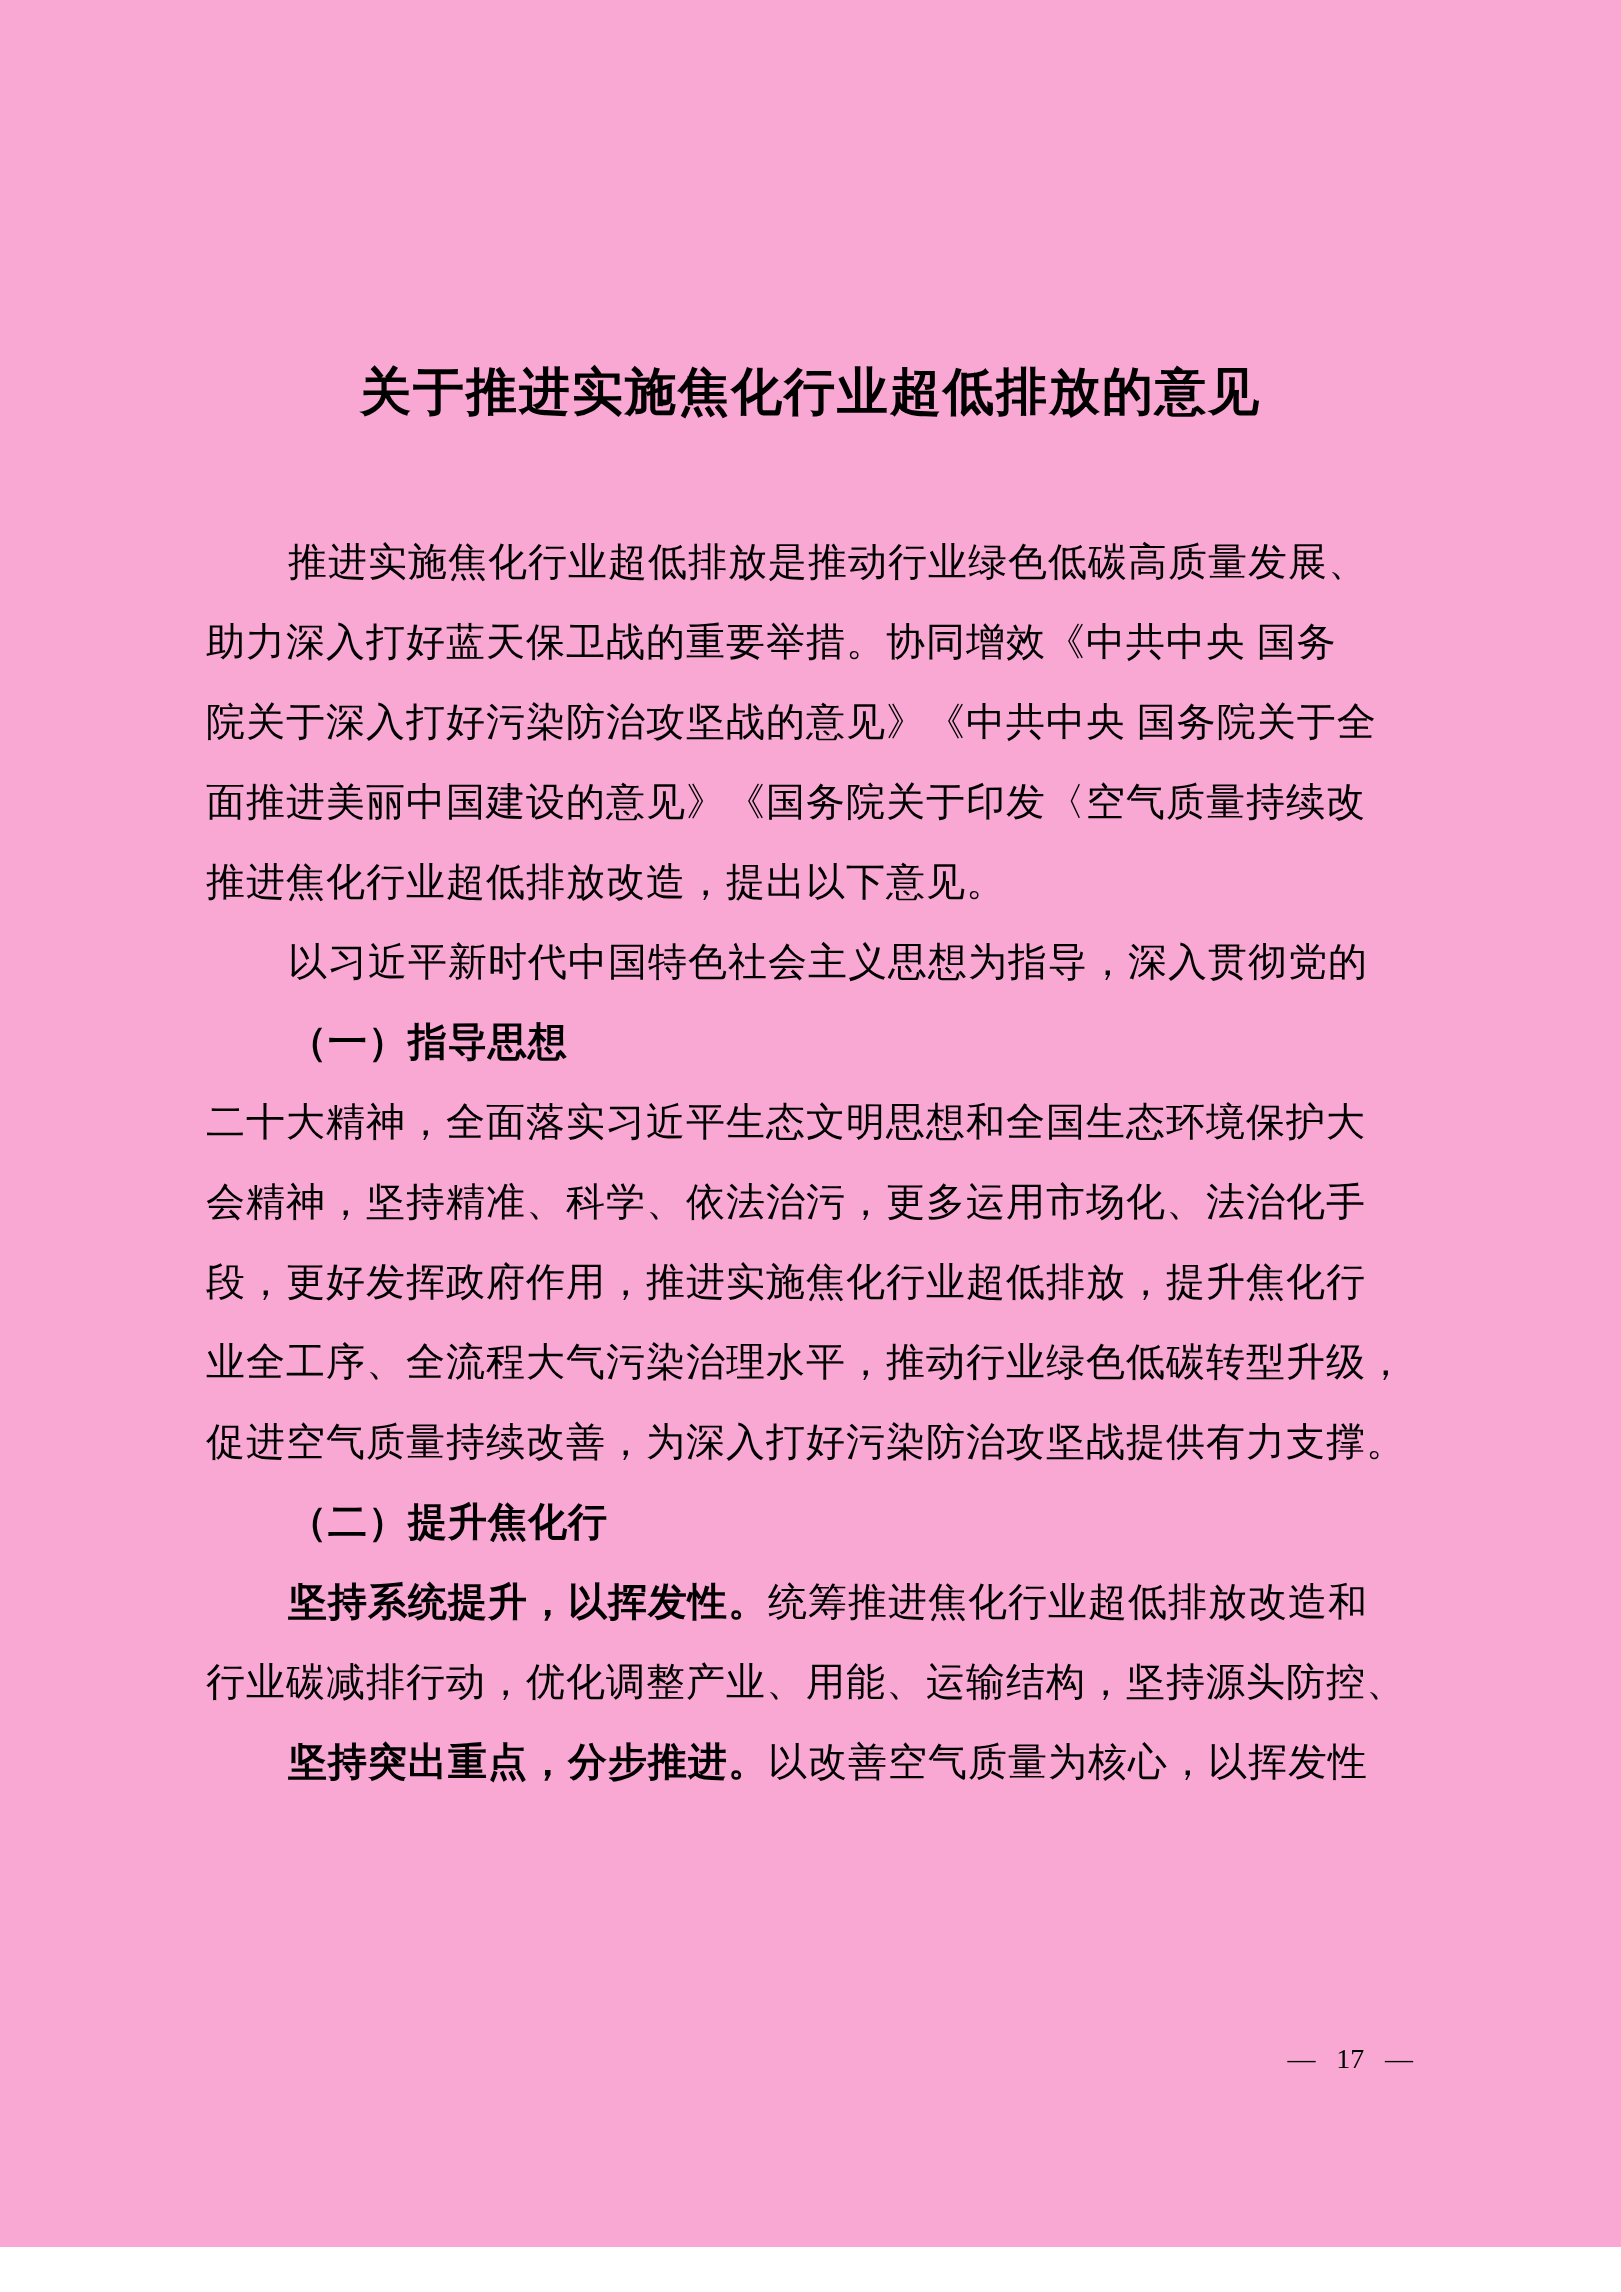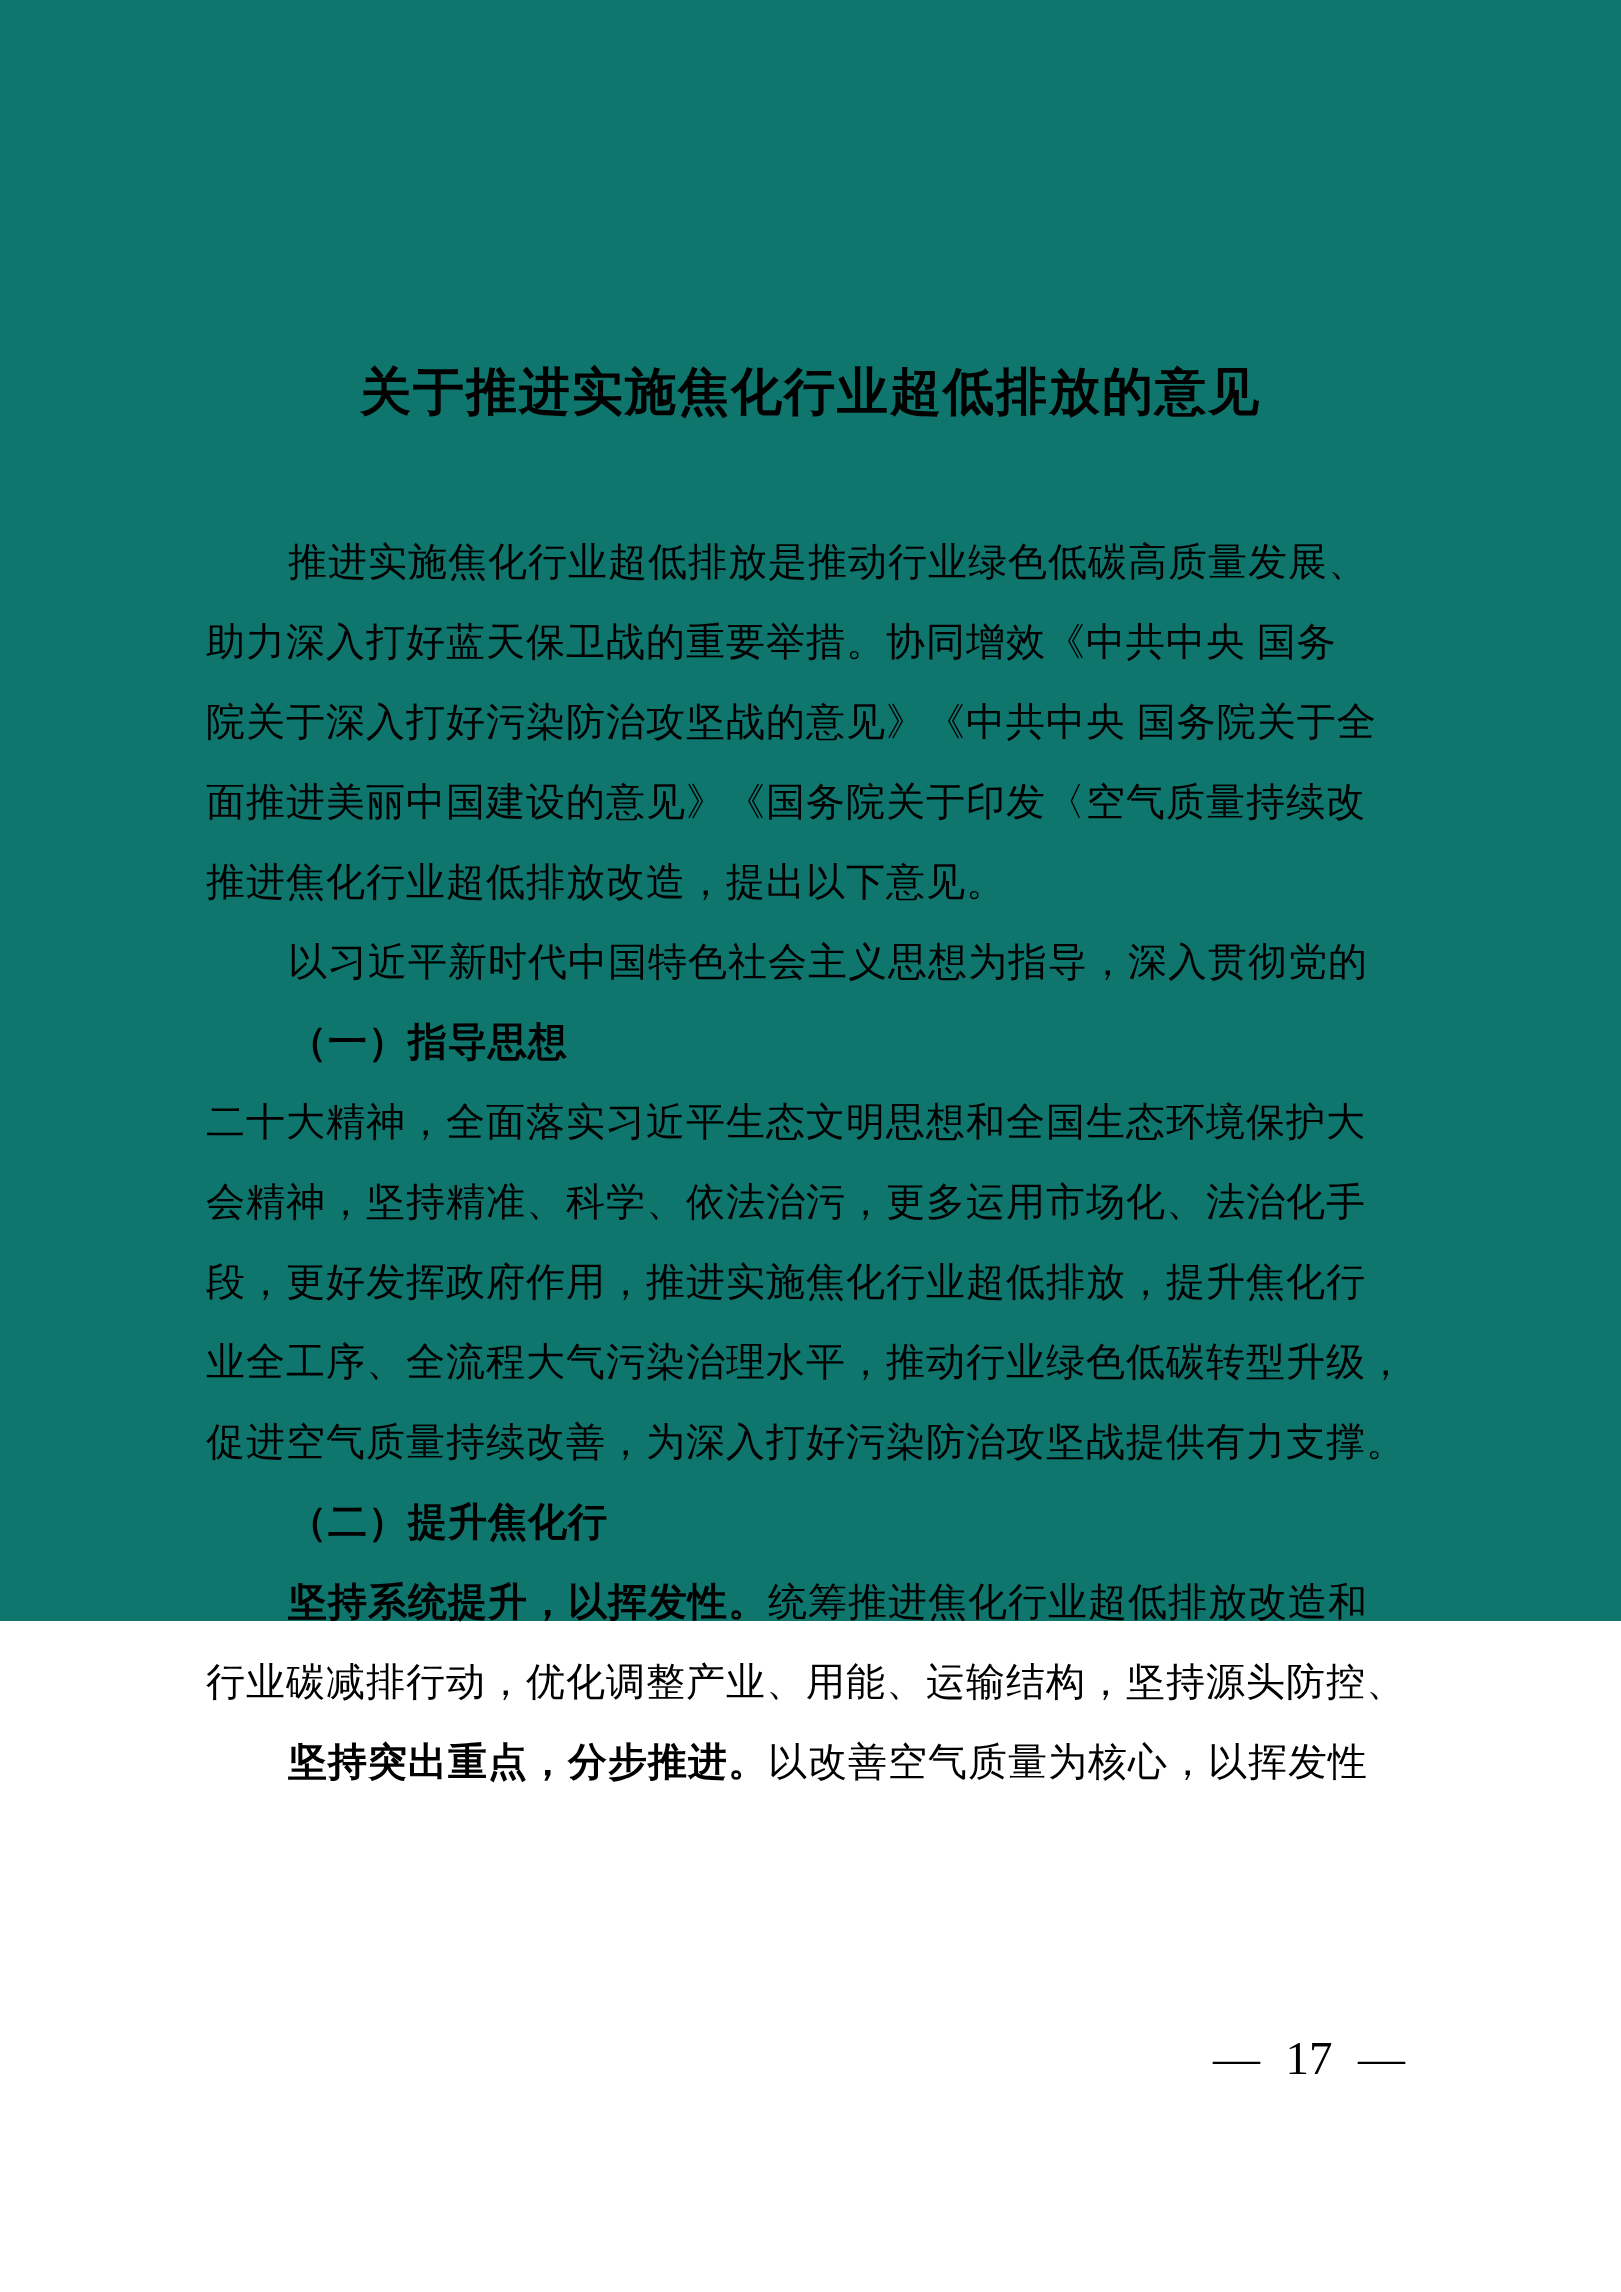--- a/index.html
+++ b/index.html
@@ -12,22 +12,22 @@
     height: 2293px;
     position: relative;
     overflow: hidden;
     font-family: "Liberation Serif", "DejaVu Serif", serif;
     color: #000000;
   }
   .page {
     position: absolute;
     left: 0; top: 0;
     width: 1621px;
-    height: 1621px;
-    background: #0f766e;
+    height: 2247px;
+    background: #f9a8d4;
   }
   .doc-title {
     position: absolute;
     top: 363px;
     left: 0;
     width: 100%;
     margin: 0;
     text-align: center;
     font-family: "Liberation Sans", "DejaVu Sans", sans-serif;
     font-weight: 700;
@@ -59,23 +59,23 @@
   .line.h2 {
     font-weight: 700;
   }
   .lead-bold {
     font-family: "Liberation Sans", "DejaVu Sans", sans-serif;
     font-weight: 700;
   }
   .page-number {
     position: absolute;
     top: 2039px;
-    right: 216px;
+    right: 208px;
     font-family: "Liberation Serif", "DejaVu Serif", serif;
-    font-size: 47px;
+    font-size: 28px;
     line-height: 39px;
     word-spacing: 13.7px;
     color: #000000;
   }
 </style>
 </head>
 <body>
 
 <div class="page">
   <h1 class="doc-title">关于推进实施焦化行业超低排放的意见</h1>

